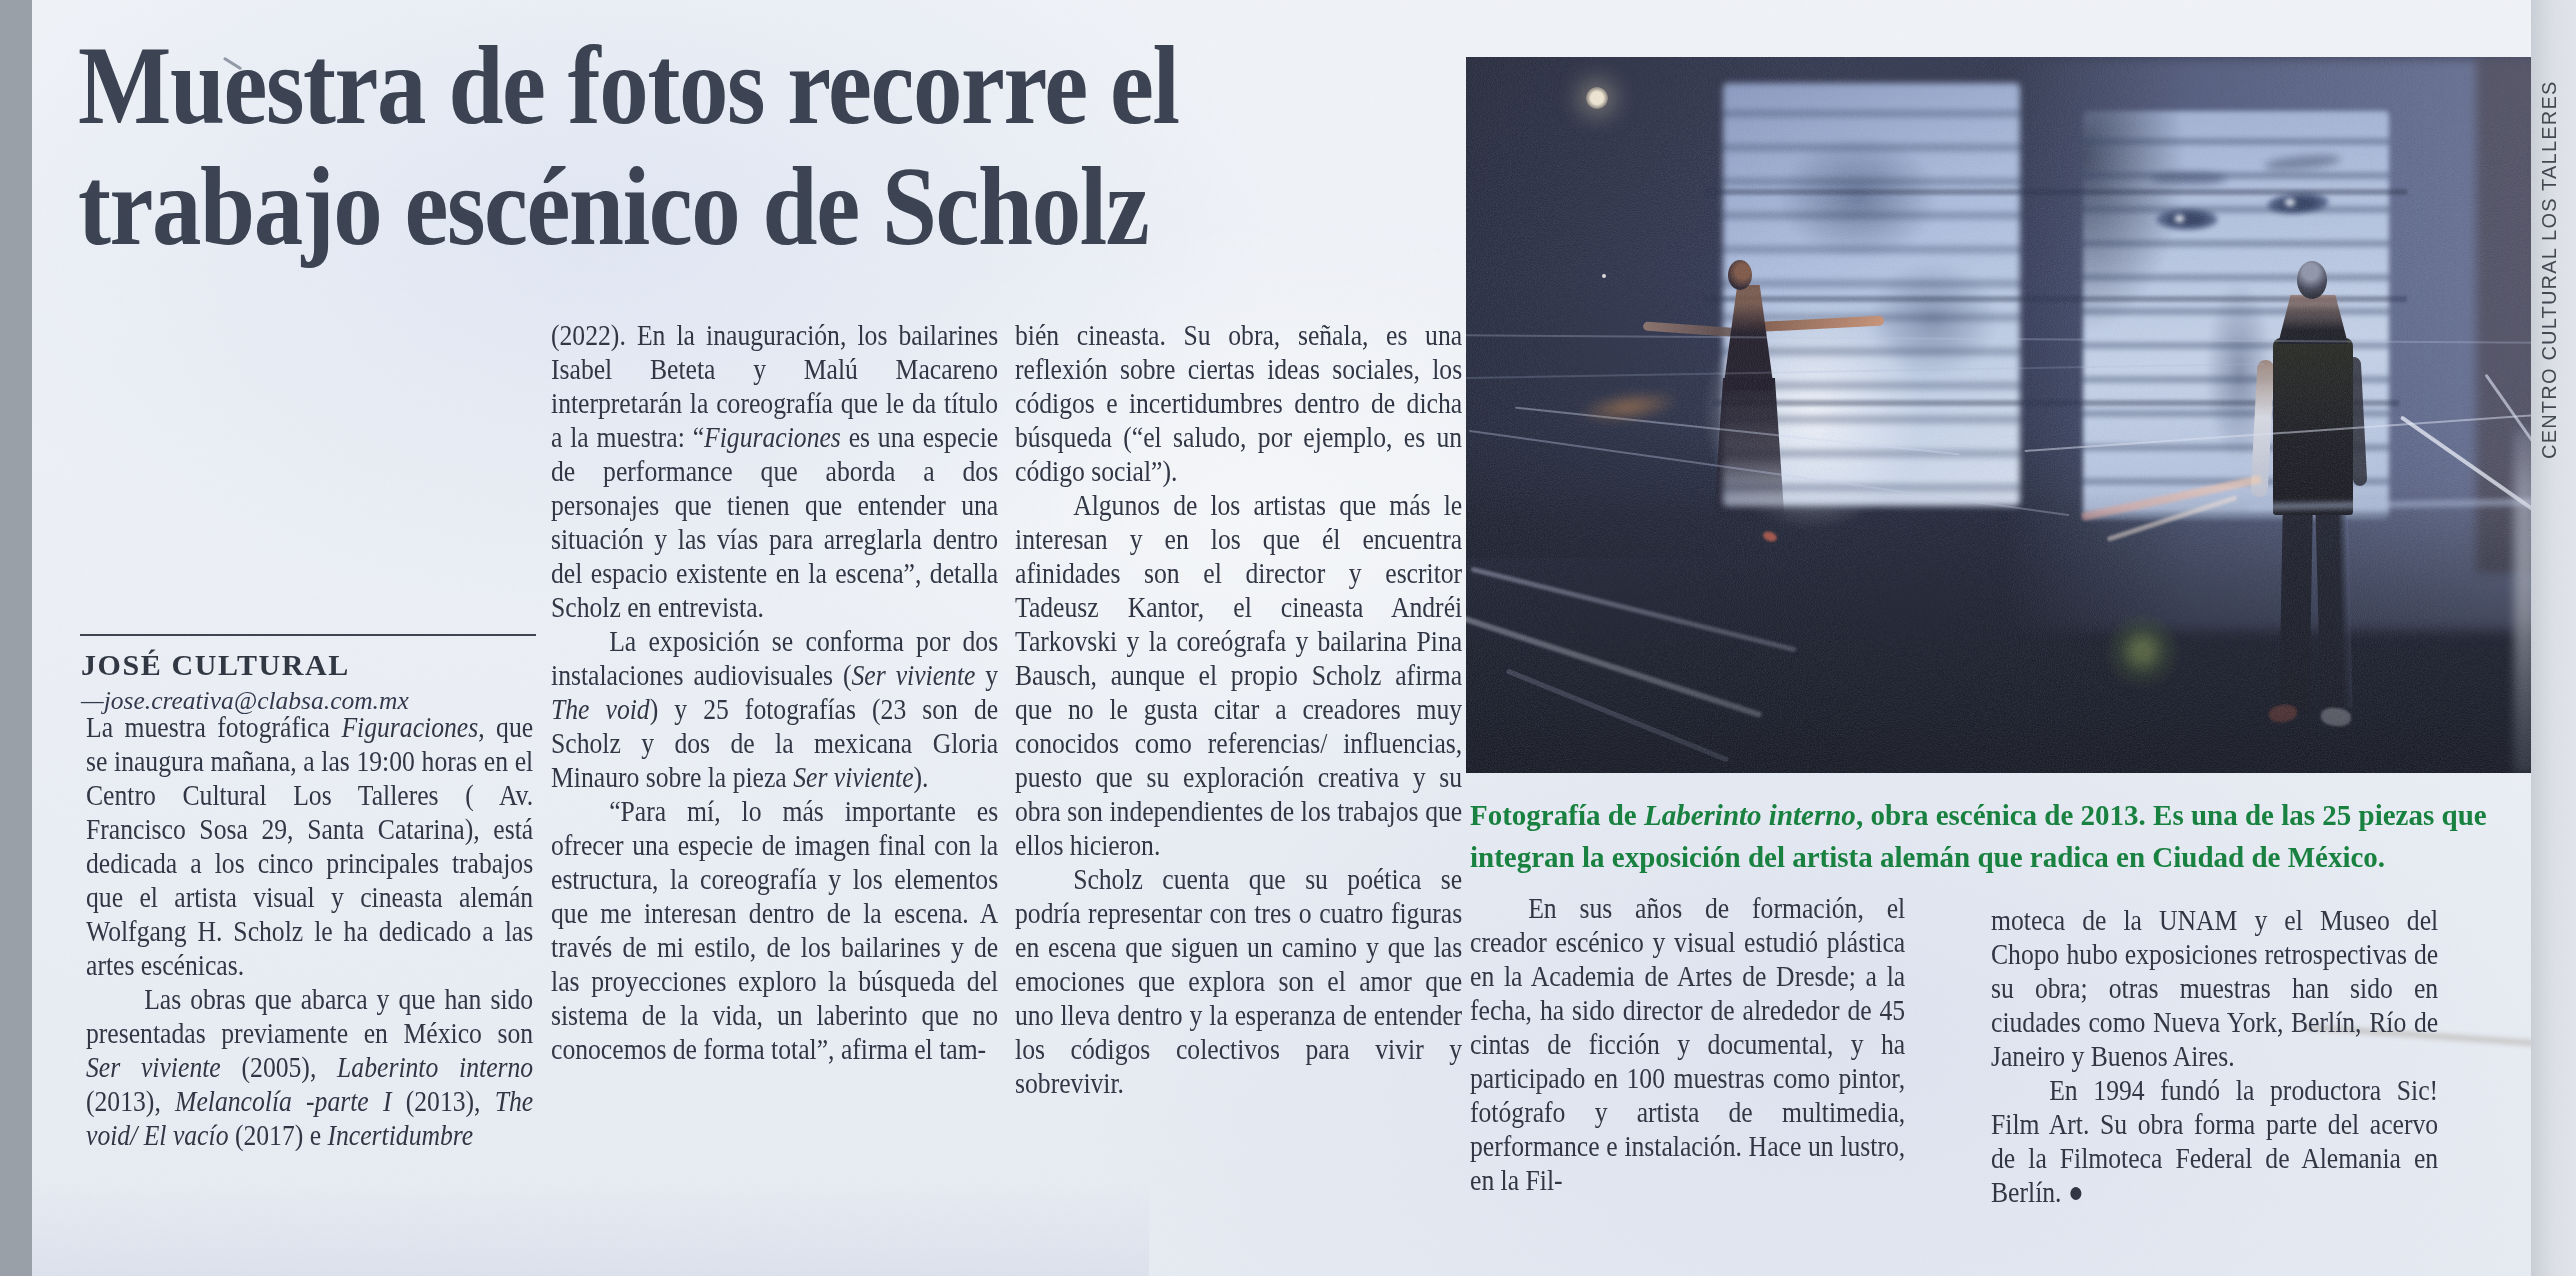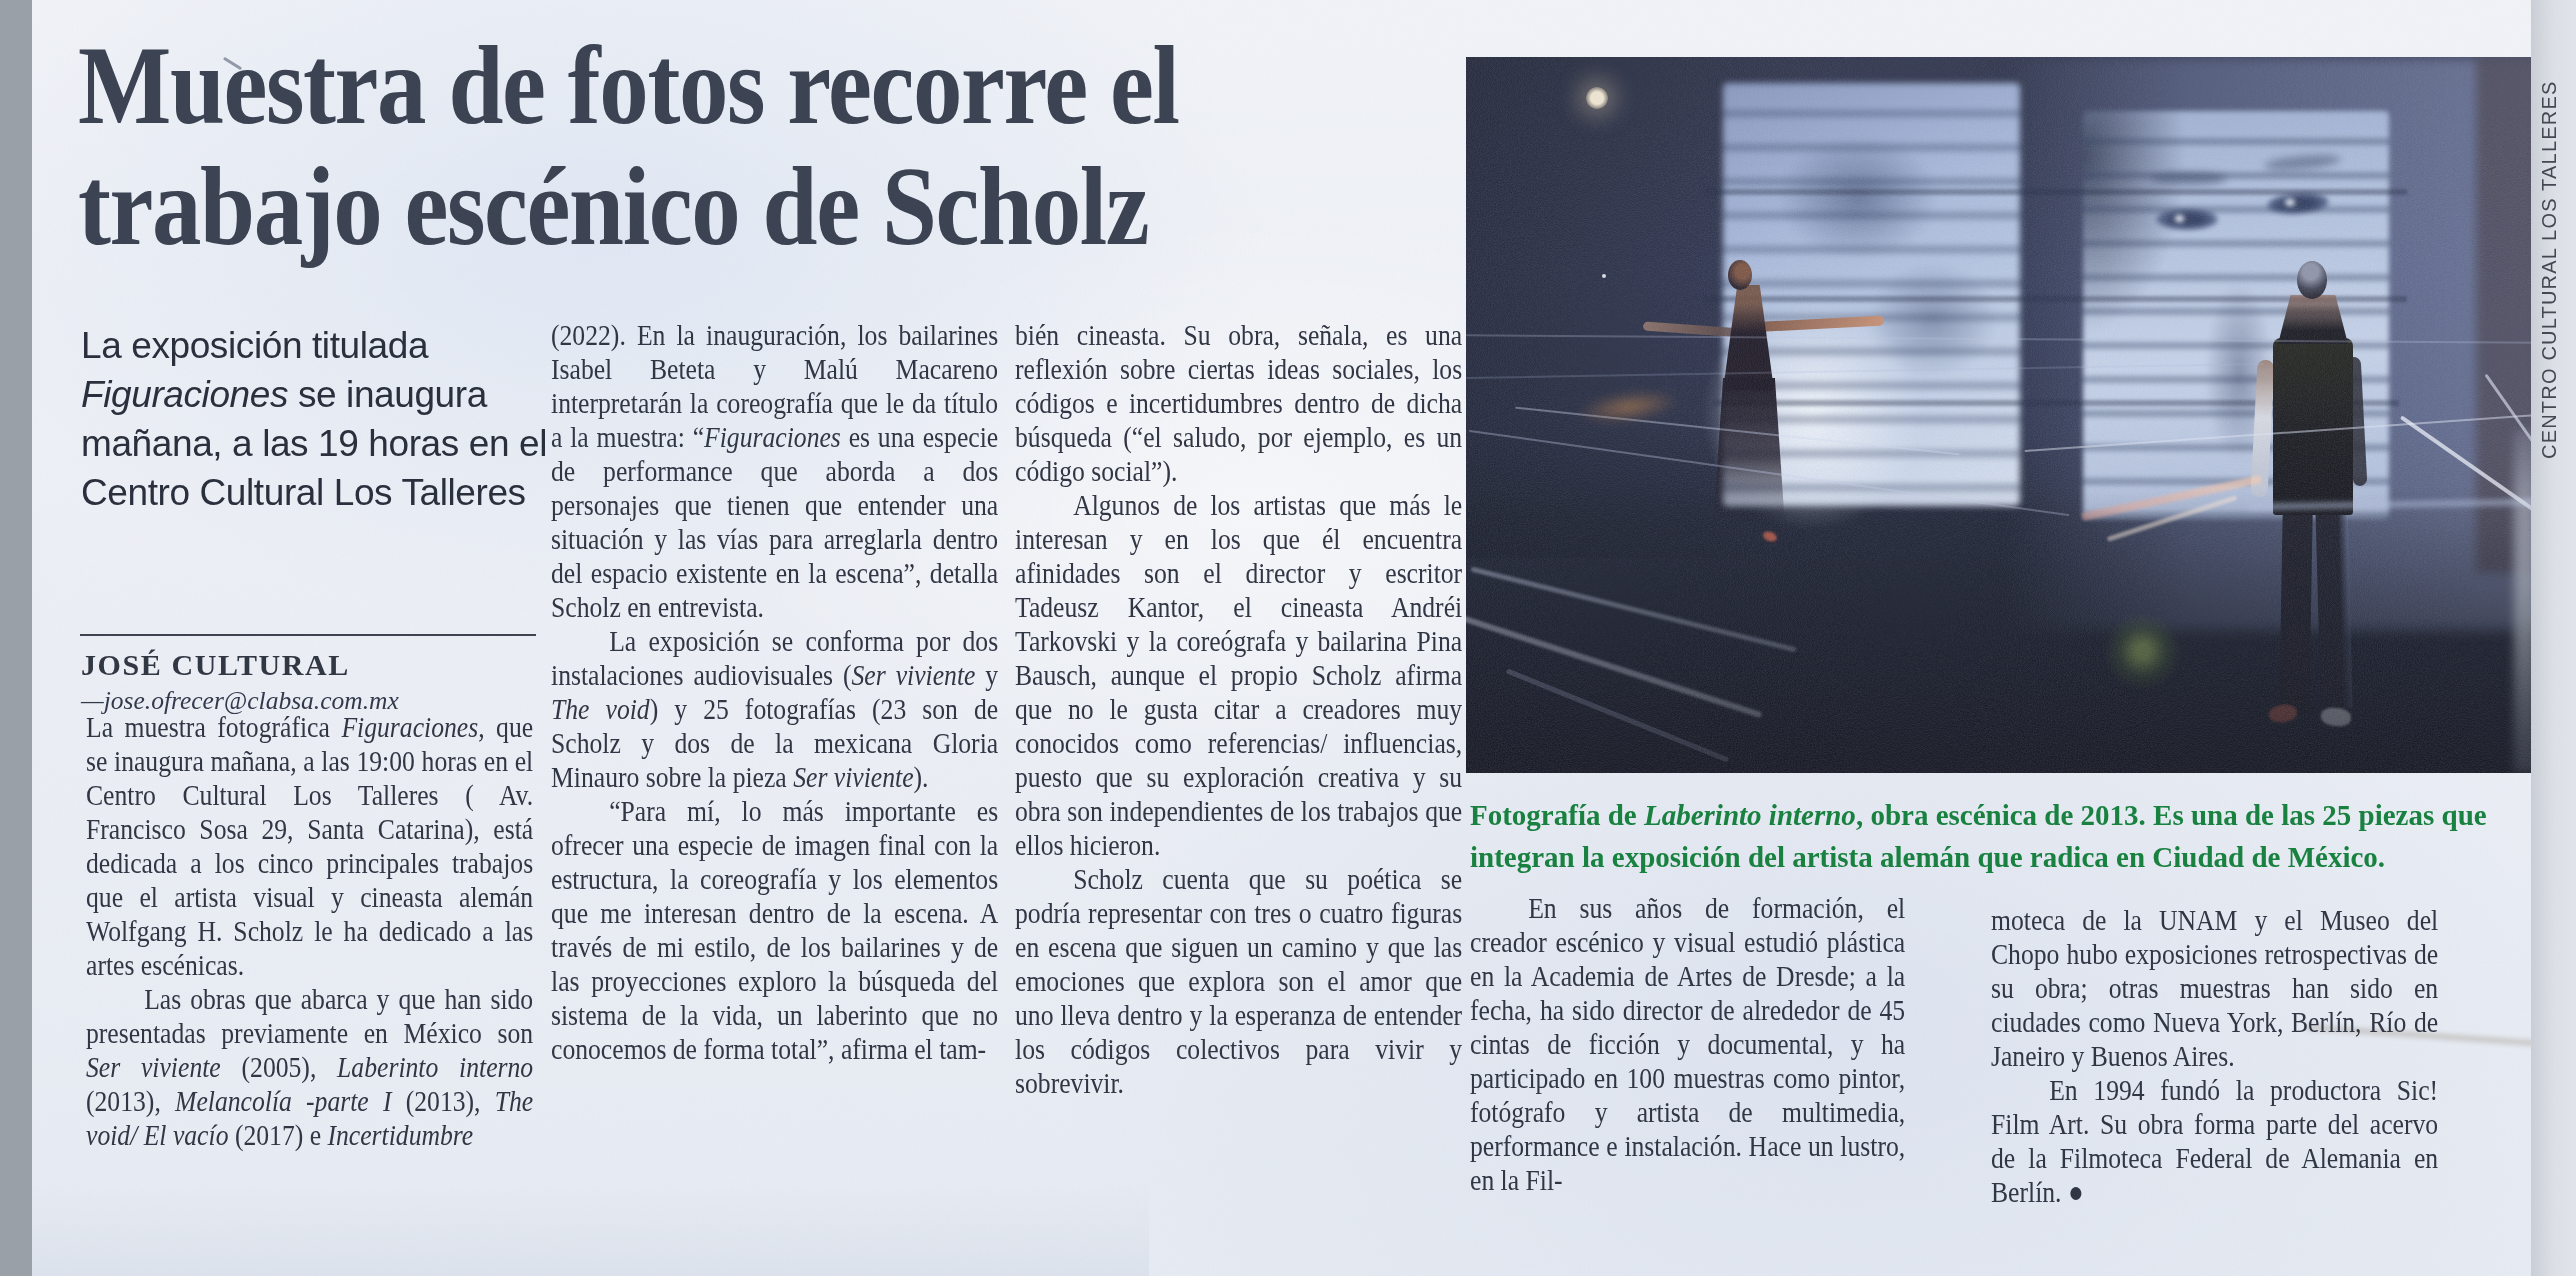--- a/index.html
+++ b/index.html
@@ -177,25 +177,24 @@
   <div class="wash wash1"></div>
   <div class="wash wash2"></div>
   <div class="wash crease"></div>
   <div class="wash pencil-mark"></div>
 
   <div class="headline">
     <div class="hl">Muestra de fotos recorre el</div>
     <div class="hl">trabajo escénico de Scholz</div>
   </div>
 
-  <div class="lede"><span>La exposición titulada </span><span class="it">Figuraciones</span><span> se inaugura mañana, a las 19 horas en el Centro Cultural Los Talleres</span></div>
 
   <div class="rule"></div>
   <div class="byline">JOSÉ CULTURAL</div>
-  <div class="email">—jose.ofrecer@clabsa.com.mx</div>
+  <div class="email">—jose.creativa@clabsa.com.mx</div>
 
   <div class="col c1">
     <div class="coltext">
       <p><span>La muestra fotográfica </span><span class="it">Figuraciones</span><span>, que se inaugura mañana, a las 19:00 horas en el Centro Cultural Los Talleres ( Av. Francisco Sosa 29, Santa Catarina), está dedicada a los cinco principales trabajos que el artista visual y cineasta alemán Wolfgang H. Scholz le ha dedicado a las artes escénicas.</span></p>
       <p class="ind"><span>Las obras que abarca y que han sido presentadas previamente en México son </span><span class="it">Ser viviente</span><span> (2005), </span><span class="it">Laberinto interno</span><span> (2013), </span><span class="it">Melancolía -parte I</span><span> (2013), </span><span class="it">The void/ El vacío</span><span> (2017) e </span><span class="it">Incertidumbre</span></p>
     </div>
   </div>
 
   <div class="col c2">
     <div class="coltext">

